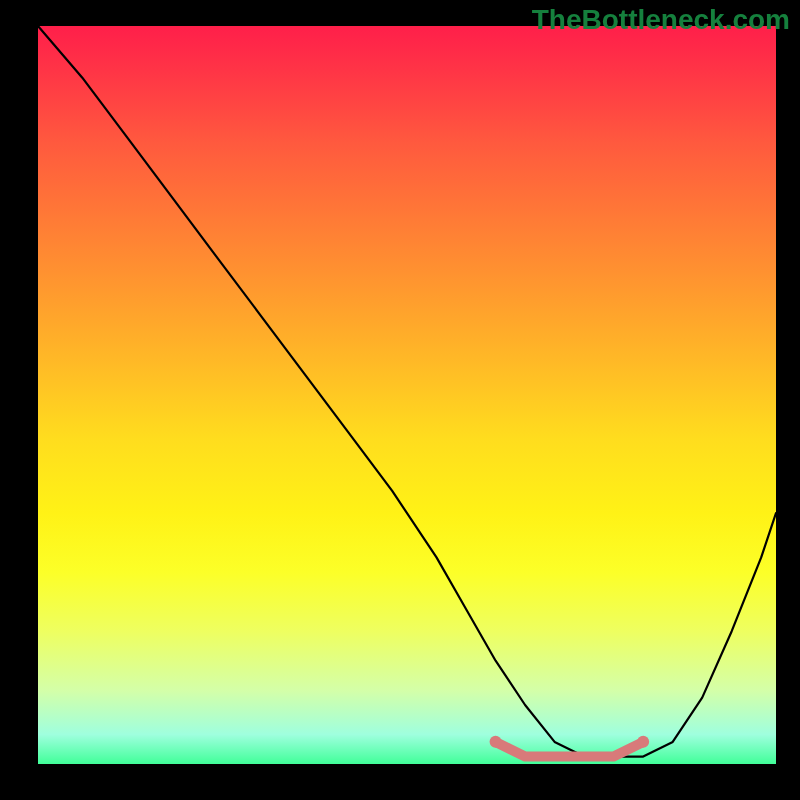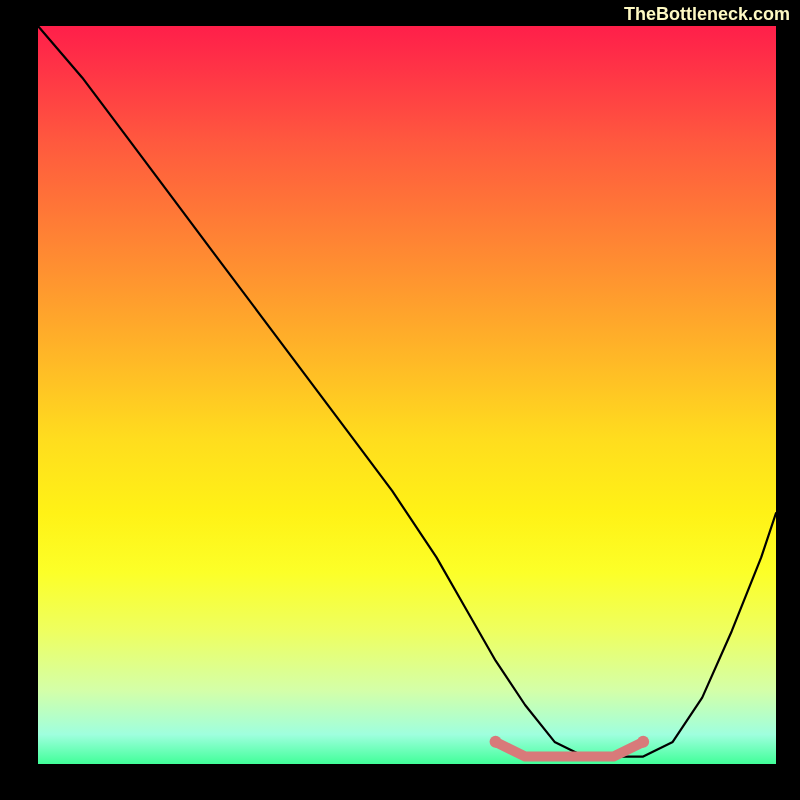--- a/index.html
+++ b/index.html
@@ -4,23 +4,23 @@
 <style>
   * { margin: 0; padding: 0; box-sizing: border-box; }
   html, body { width: 800px; height: 800px; overflow: hidden; }
   body { background: #000; position: relative; }
   
   .watermark {
     position: absolute;
     top: 4px;
     right: 10px;
     font-family: Arial, sans-serif;
-    font-size: 18px;
+    font-size: 28px;
     font-weight: bold;
-    color: #fef9c3;
+    color: #15803d;
     z-index: 10;
   }
   
   .plot-area {
     position: absolute;
     left: 38px;
     top: 26px;
     width: 738px;
     height: 738px;
     overflow: hidden;

